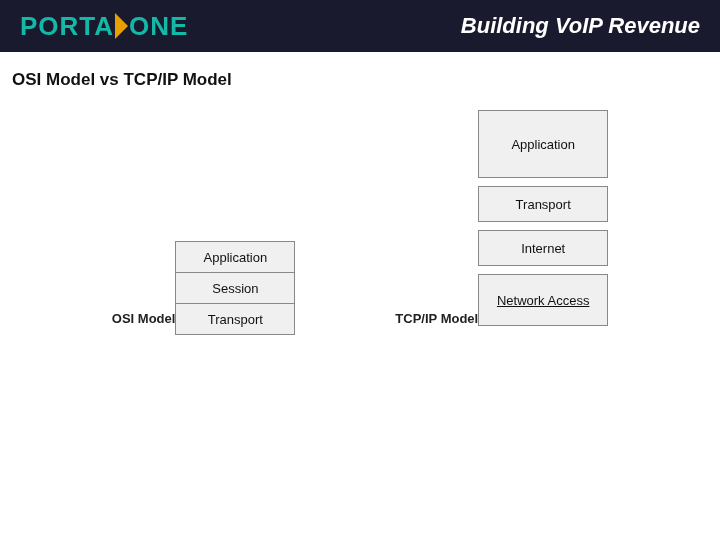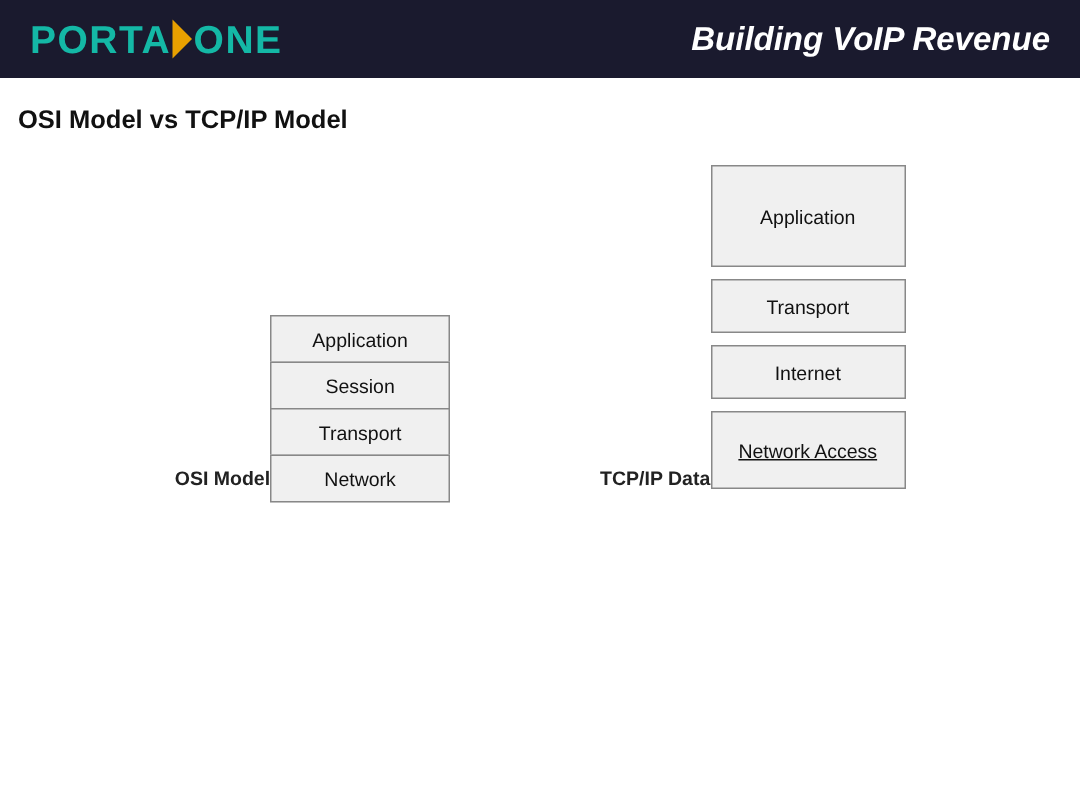--- a/index.html
+++ b/index.html
@@ -148,26 +148,25 @@
 
   <div class="diagram-area">
 
     <div class="model-column">
       <div class="model-label">OSI Model</div>
 
       <div id="osi-layers">
           <div class="osi-box">Application</div>
           <div class="osi-box">Session</div>
           <div class="osi-box">Transport</div>
-          <div class="osi-box">Network</div>
         </div>
     </div>
 
     <div class="model-column">
-      <div class="model-label">TCP/IP Data</div>
+      <div class="model-label">TCP/IP Model</div>
       <div id="tcp-layers">
           <div class="tcp-box tall">Application</div>
           <div class="tcp-box medium">Transport</div>
           <div class="tcp-box medium">Internet</div>
           <div class="tcp-box large">Network Access</div>
         </div>
     </div>
 
   </div>
 </div>

